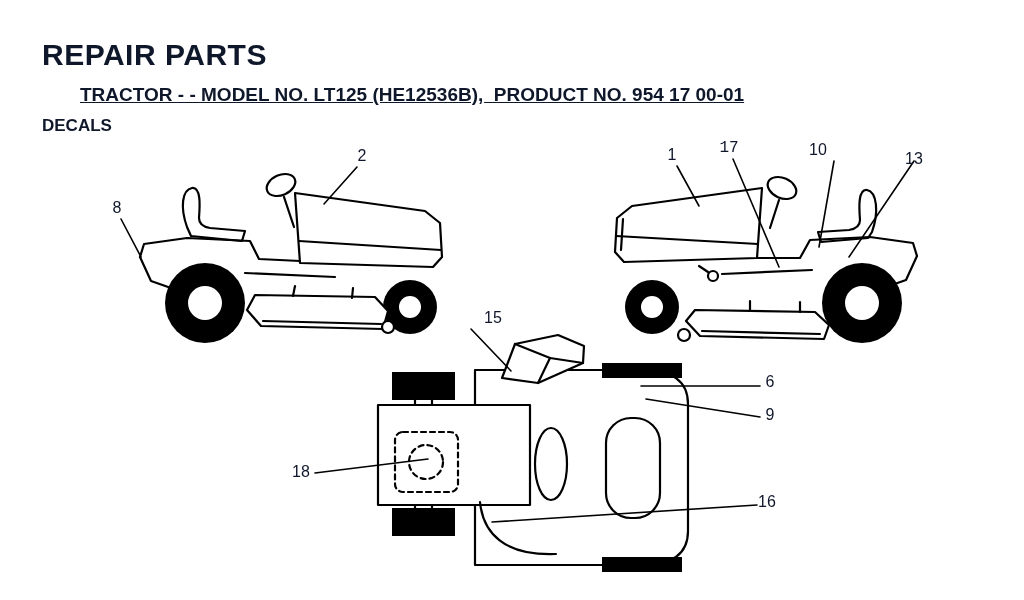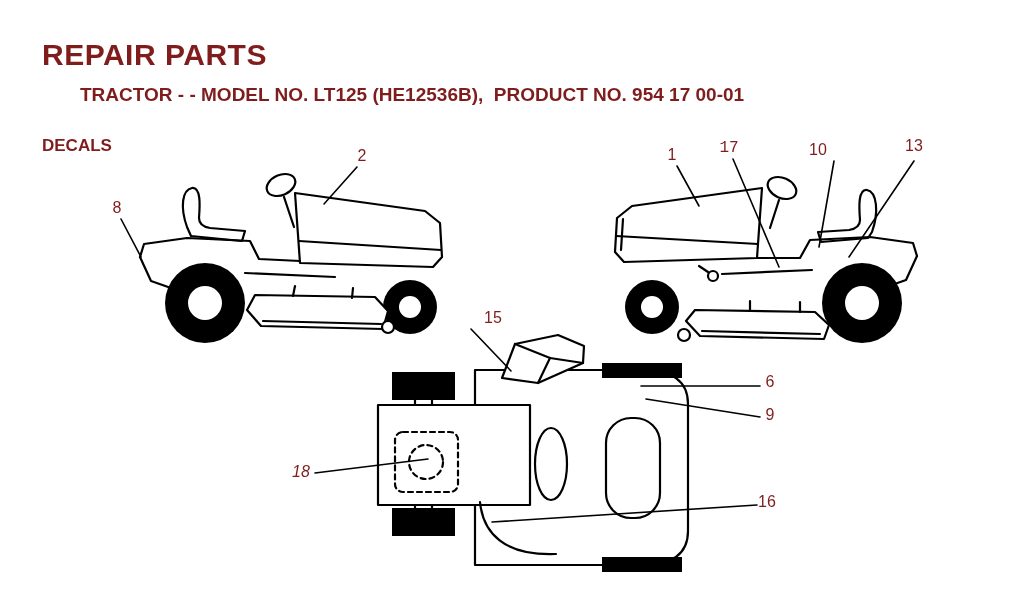--- a/index.html
+++ b/index.html
@@ -1,30 +1,30 @@
 <!DOCTYPE html>
 <html><head>
 <meta charset="utf-8">
 <style>
   html, body { margin:0; padding:0; background:#fff; }
   .page {
     position:relative; width:1016px; height:600px; background:#ffffff;
-    font-family:"Liberation Sans", sans-serif; color:#7f1d1d; overflow:hidden;
+    font-family:"Liberation Sans", sans-serif; color:#0f172a; overflow:hidden;
   }
   .title {
     position:absolute; left:42px; top:38px; margin:0;
     font-size:30px; font-weight:700; letter-spacing:0.5px;
   }
   .subtitle {
     position:absolute; left:80px; top:84px;
-    font-size:19px; font-weight:700; white-space:pre;
+    font-size:19px; font-weight:700; white-space:pre;text-decoration:underline;
   }
   .section {
     position:absolute; left:42px; top:116px;
-    font-size:17px; font-weight:700;margin-top:20px;
+    font-size:17px; font-weight:700;
   }
   .illus { position:absolute; }
   .overlay { position:absolute; left:0; top:0; pointer-events:none; }
   .callout {
     position:absolute; transform:translate(-50%,-50%);
     font-size:16px; font-weight:400; line-height:1;
   }
 </style>
 </head>
 <body>
@@ -143,20 +143,20 @@
       <line x1="315" y1="473" x2="428" y2="459"></line>
       <line x1="757" y1="505" x2="492" y2="522"></line>
     </g>
   </svg>
 
   <div class="callout" style="left:362px; top:156px;">2</div>
   <div class="callout" style="left:117px; top:208px;">8</div>
   <div class="callout" style="left:672px; top:155px;">1</div>
   <div class="callout" style="left:729px; top:148px;font-family:Liberation Mono, monospace;">17</div>
   <div class="callout" style="left:818px; top:150px;">10</div>
-  <div class="callout" style="left:914px; top:146px;">13</div>
+  <div class="callout" style="left:914px; top:159px;">13</div>
   <div class="callout" style="left:493px; top:318px;">15</div>
   <div class="callout" style="left:770px; top:382px;">6</div>
   <div class="callout" style="left:770px; top:415px;">9</div>
-  <div class="callout" style="left:301px; top:472px;font-style:italic;">18</div>
+  <div class="callout" style="left:301px; top:472px;">18</div>
   <div class="callout" style="left:767px; top:502px;">16</div>
 
 </div>
 
 </body></html>

